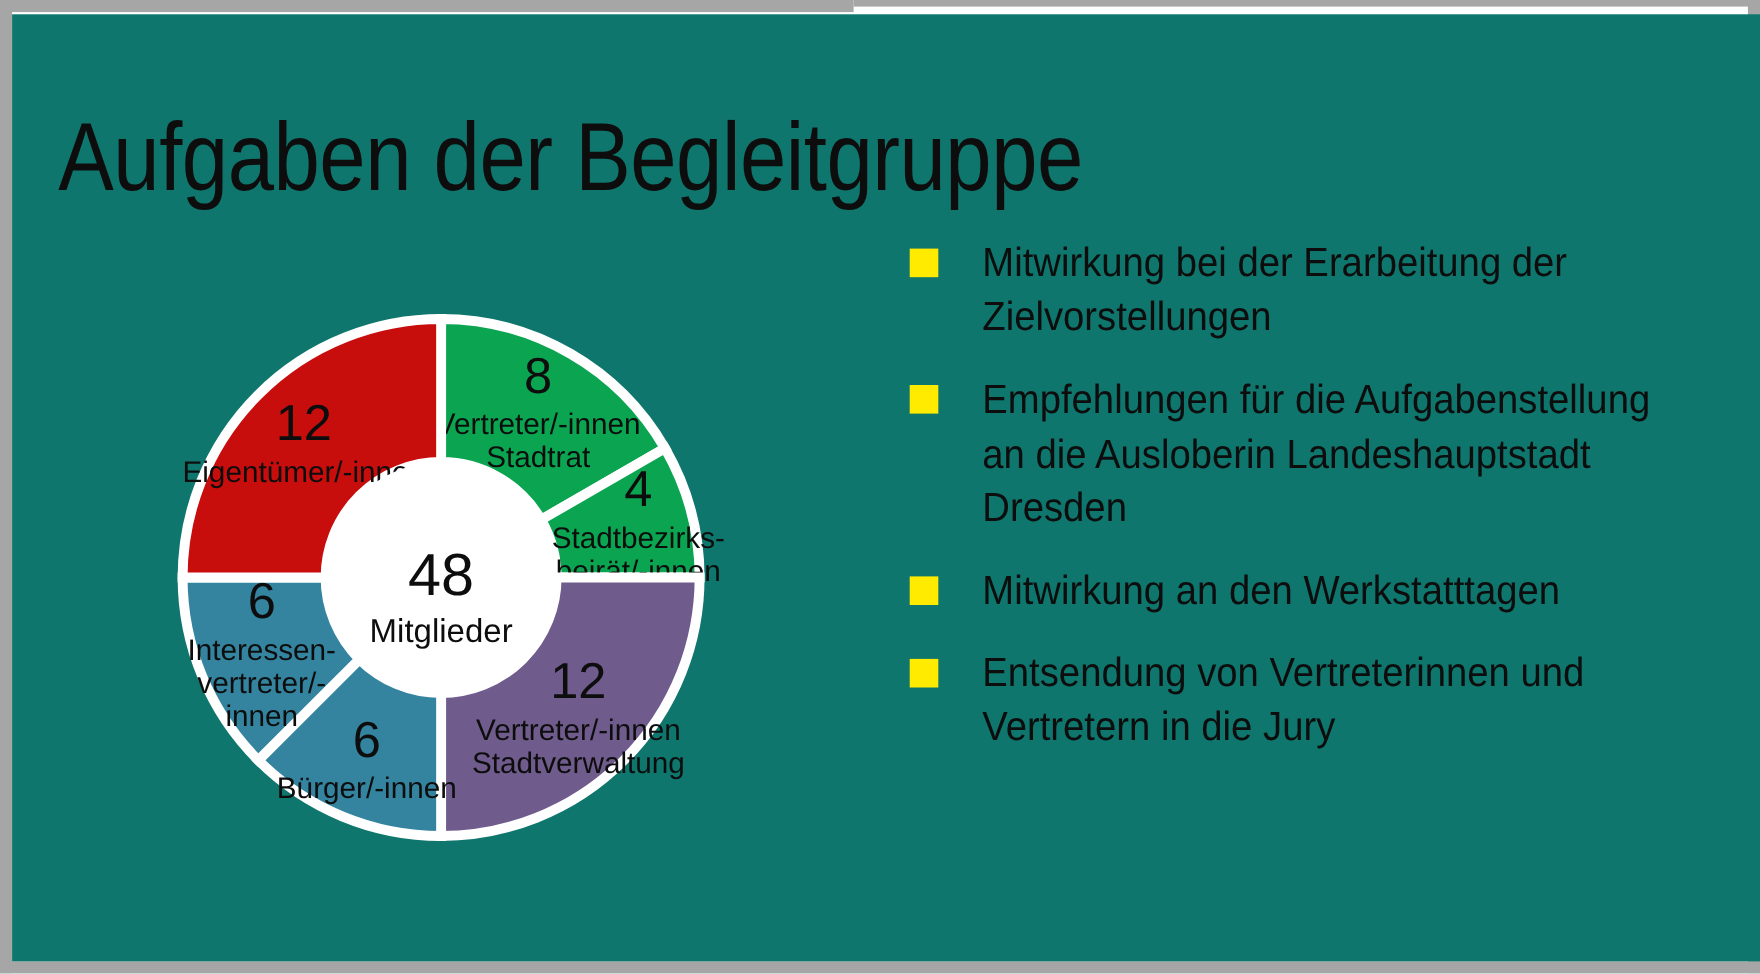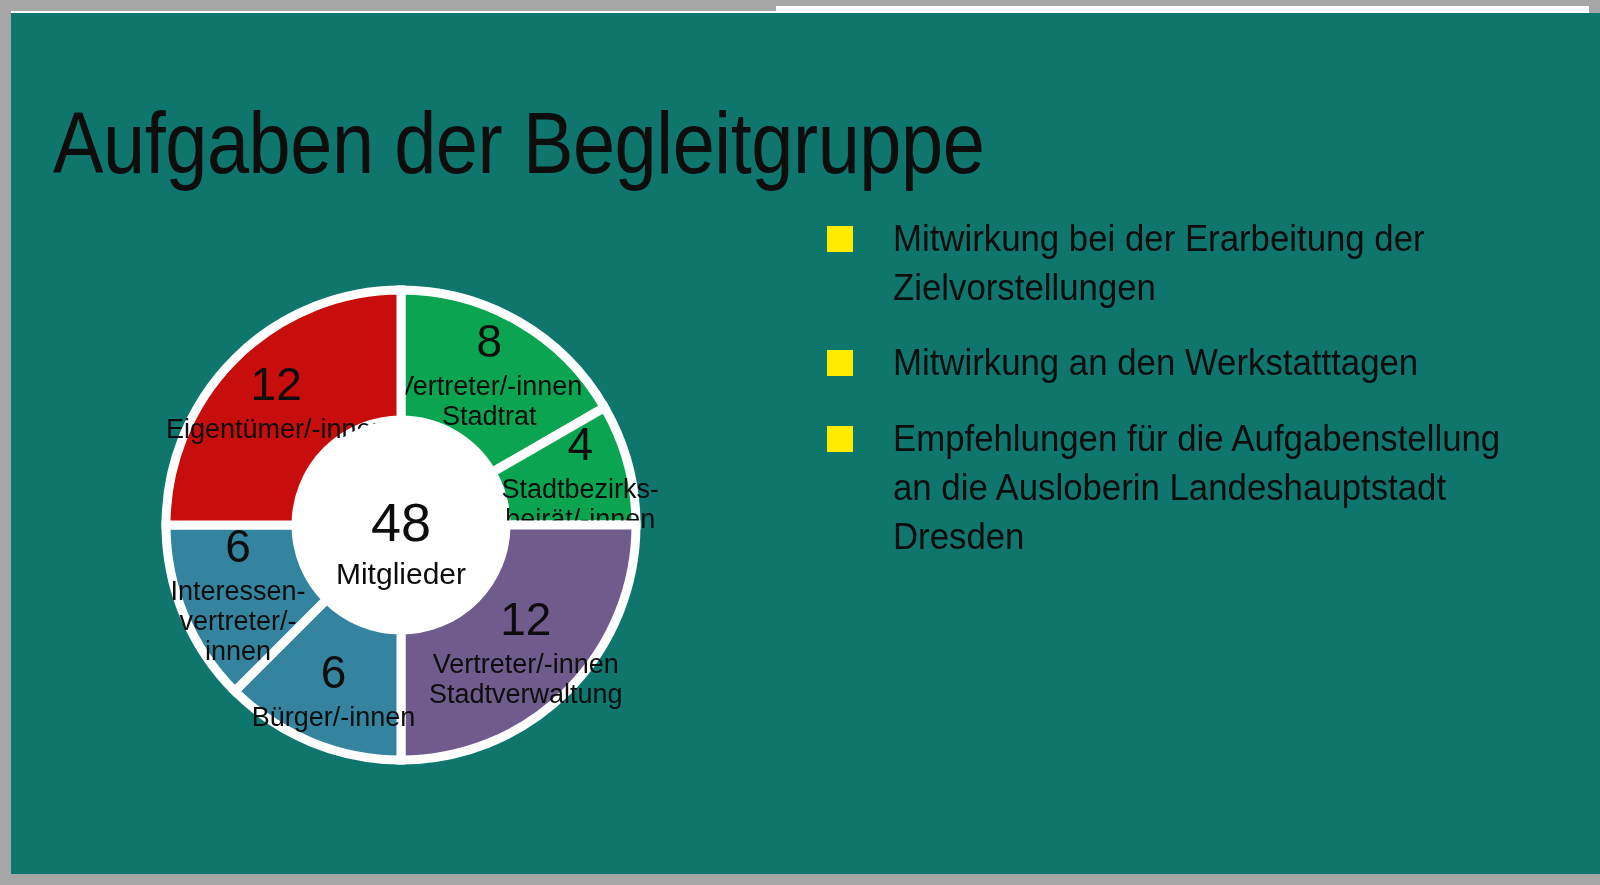--- a/index.html
+++ b/index.html
@@ -181,22 +181,26 @@
       </svg>
     </div>
 
     <ul id="task-list" style="list-style:none;margin:16px;padding:0;">
       <li class="task-item">
         <span class="bullet-square"></span>
         <span class="task-text">Mitwirkung bei der Erarbeitung der Zielvorstellungen</span>
       </li>
       <li class="task-item">
         <span class="bullet-square"></span>
+        <span class="task-text">Empfehlungen für die Aufgabenstellung an die Ausloberin Landeshauptstadt Dresden</span>
+      </li>
+      <li class="task-item">
+        <span class="bullet-square"></span>
         <span class="task-text">Mitwirkung an den Werkstatttagen</span>
       </li>
       <li class="task-item">
         <span class="bullet-square"></span>
-        <span class="task-text">Empfehlungen für die Aufgabenstellung an die Ausloberin Landeshauptstadt Dresden</span>
+        <span class="task-text">Entsendung von Vertreterinnen und Vertretern in die Jury</span>
       </li>
     </ul>
 
   </div>
 </div>
 
 </body></html>

